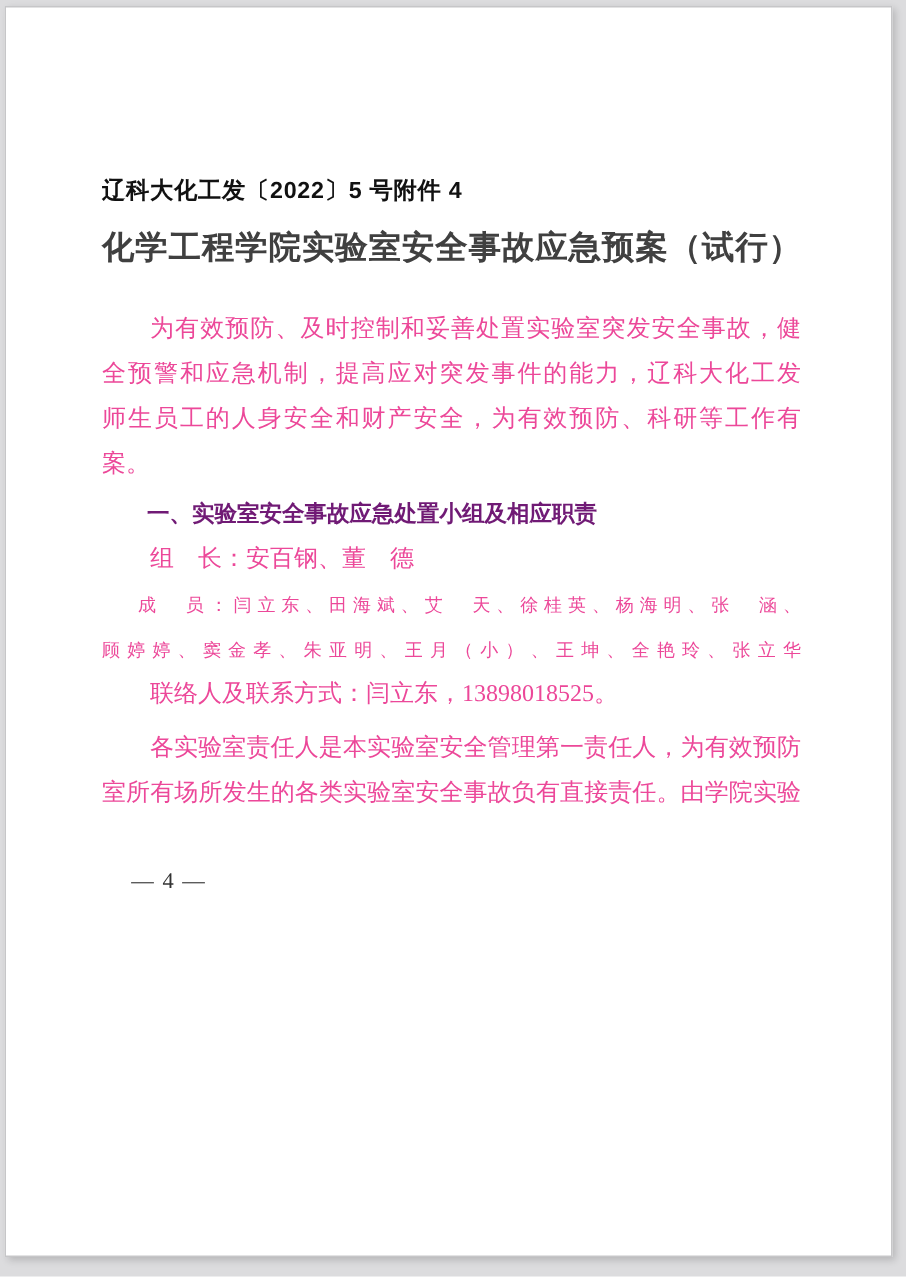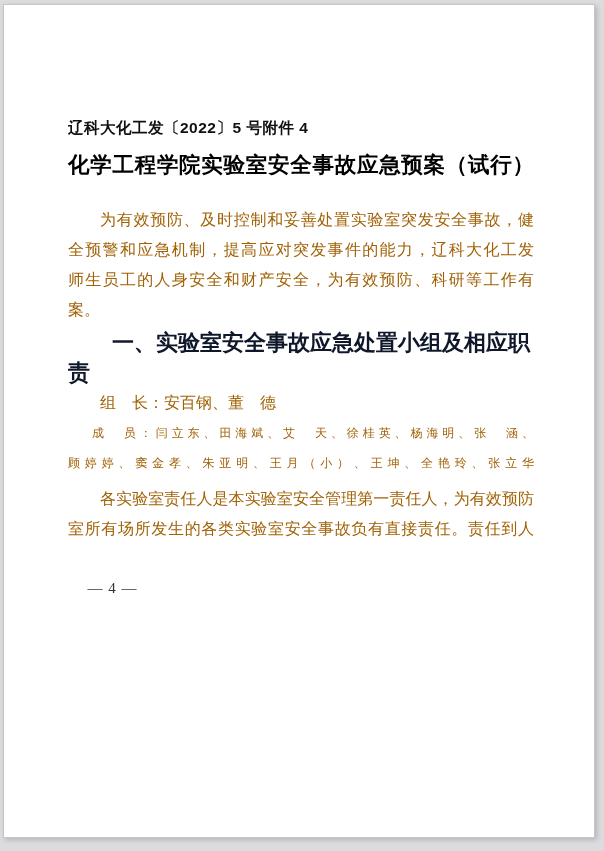--- a/index.html
+++ b/index.html
@@ -36,46 +36,46 @@
     font-size: 15.5px;
     line-height: 22px;
     color: #111111;
     letter-spacing: 0.5px;
   }
   .title {
     margin: 9px 0 23px 0;
     font-weight: 700;
     font-size: 21.5px;
     line-height: 34px;
-    color: #000000;
+    color: #404040;
     text-align: justify;
     text-align-last: justify;
   }
   .line {
     font-size: 16px;
     line-height: 30px;
-    color: #a16207;
+    color: #ec4899;
   }
   .j {
     text-align: justify;
     text-align-last: justify;
   }
   .indent {
     text-indent: 2em;
   }
   .tight {
     font-size: 12px;
   }
   .heading {
     margin-top: 3px;
     font-family: "Liberation Sans", "DejaVu Sans", sans-serif;
     font-weight: 700;
-    font-size: 22px;
+    font-size: 15px;
     line-height: 30px;
-    color: #0f172a;
+    color: #701a75;
     text-indent: 2em;
   }
   .para { margin: 0; }
   .p2 { margin-top: 3px; }
   .p3 { margin-top: 6px; }
   .page-num {
     margin-top: 34px;
     font-size: 15px;
     line-height: 20px;
     color: #333333;
@@ -99,24 +99,25 @@
       <div class="line j">师生员工的人身安全和财产安全，为有效预防、科研等工作有</div>
       <div class="line">案。</div>
     </div>
 
     <div class="heading">一、实验室安全事故应急处置小组及相应职责</div>
 
     <div class="para">
       <div class="line indent">组　长：安百钢、董　德</div>
       <div class="line j indent tight">成　员：闫立东、田海斌、艾　天、徐桂英、杨海明、张　涵、</div>
       <div class="line j tight">顾婷婷、窦金孝、朱亚明、王月（小）、王坤、全艳玲、张立华</div>
+      <div class="line indent">联络人及联系方式：闫立东，13898018525。</div>
     </div>
 
 
     <div class="para p3">
       <div class="line j indent">各实验室责任人是本实验室安全管理第一责任人，为有效预防</div>
-      <div class="line j">室所有场所发生的各类实验室安全事故负有直接责任。责任到人</div>
+      <div class="line j">室所有场所发生的各类实验室安全事故负有直接责任。由学院实验</div>
     </div>
 
     <div class="page-num">— 4 —</div>
 
   </div>
 </div>
 
 </body></html>

